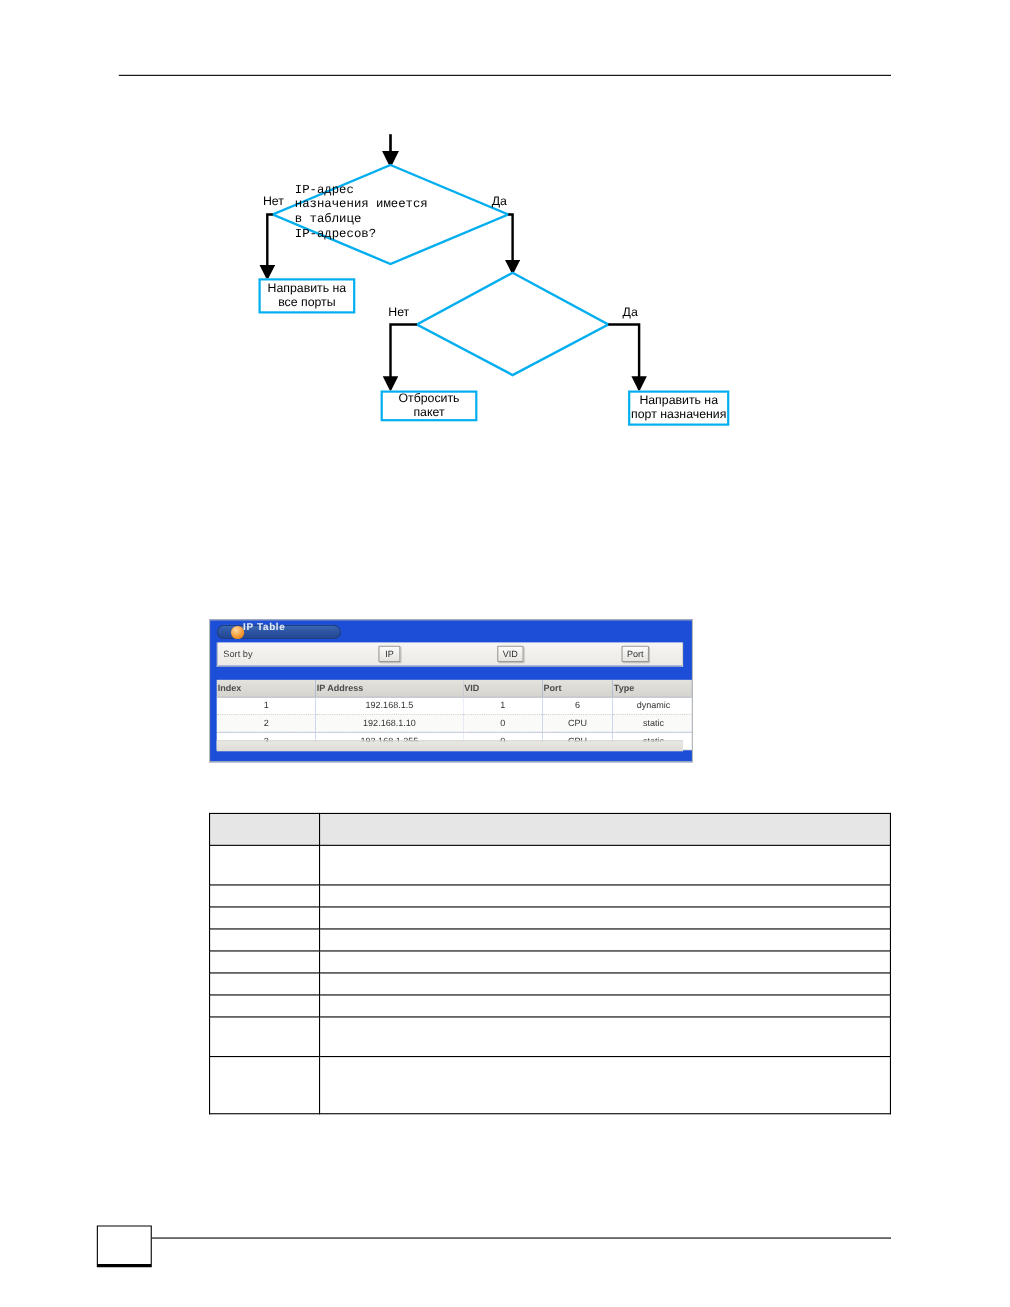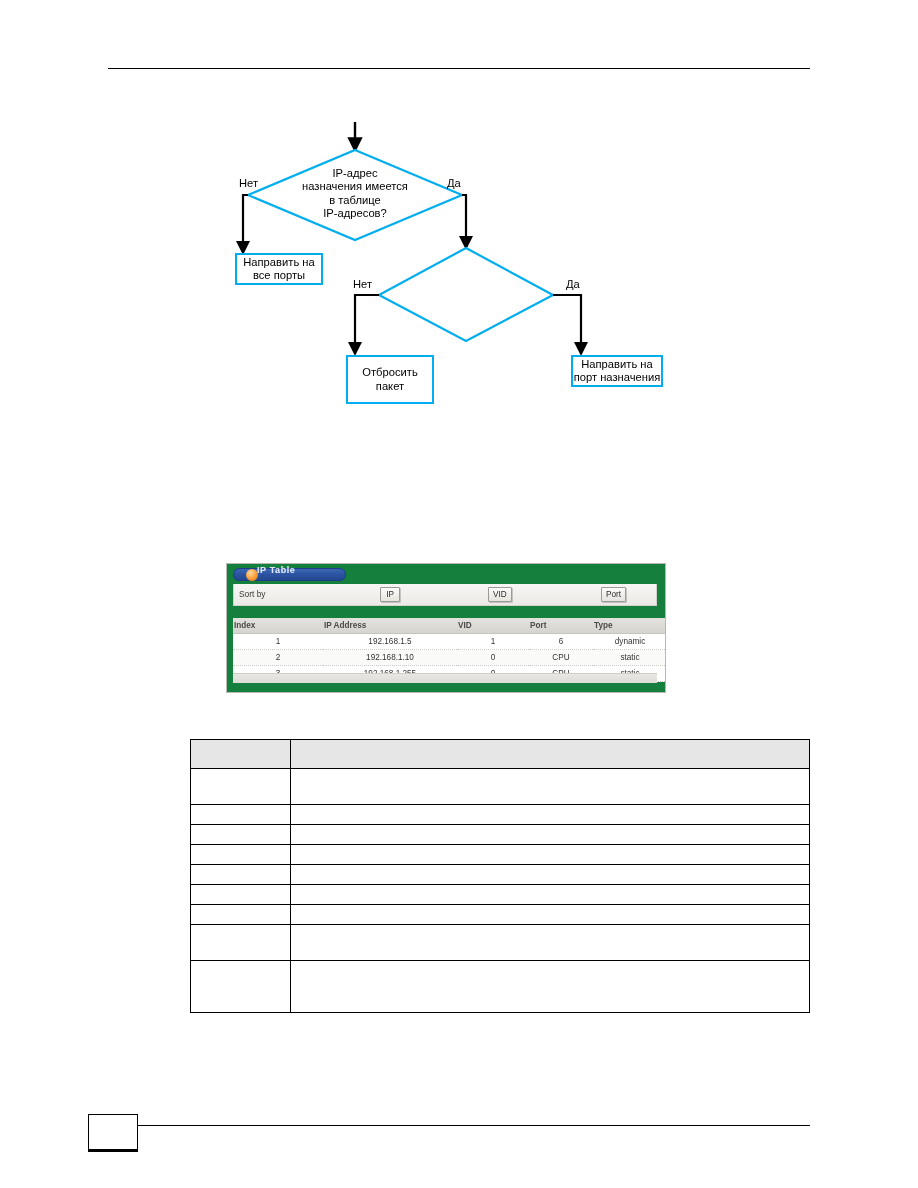--- a/index.html
+++ b/index.html
@@ -50,25 +50,26 @@
     position: absolute;
     left: 0;
     top: 0;
     width: 918px;
     height: 420px;
   }
   .flow svg { display: block; }
 
   .diamond-text {
     position: absolute;
-    text-align: center;
+    text-align: left;
     font-size: 11.2px;
     line-height: 13.4px;
     color: #000;
     white-space: pre-line;
+    font-family: Liberation Mono, monospace;
   }
   .edge-label {
     position: absolute;
     font-size: 11.2px;
     line-height: 13px;
     color: #000;
   }
   .flowbox {
     position: absolute;
     border: 2.2px solid #00AEEF;
@@ -85,26 +86,25 @@
     margin-left: 36px;
   }
 
   
   .shot {
     position: absolute;
     left: 190px;
     top: 563px;
     width: 440px;
     height: 130px;
-    background: #15803d;
+    background: #1d4ed8;
     border: 1px solid #b9b9b4;
     box-sizing: border-box;
     font-family: "Liberation Sans", sans-serif;
     overflow: hidden;
-    margin-left: 36px;
   }
   .shot-titlebar {
     position: absolute;
     left: 6px;
     top: 4px;
     width: 113px;
     height: 13px;
     border-radius: 7px;
     background: linear-gradient(to bottom, #3f6bb5 0%, #2c55a3 45%, #23468f 100%);
     box-shadow: inset 0 0 0 1px #1d3d84;
@@ -276,21 +276,21 @@
 
 
   <div class="edge-label" style="left:239px; top:177px;">Нет</div>
   <div class="edge-label" style="left:447px; top:177px;">Да</div>
   <div class="edge-label" style="left:353px; top:278px;">Нет</div>
   <div class="edge-label" style="left:566px; top:278px;">Да</div>
 
   <div class="flowbox" style="left:199px; top:253px; width:88px; height:32px;">Направить на
 все порты</div>
 
-  <div class="flowbox" style="left:310px; top:355px; width:88px; height:49px;">Отбросить
+  <div class="flowbox" style="left:310px; top:355px; width:88px; height:28px;">Отбросить
 пакет</div>
 
   <div class="flowbox" style="left:535px; top:355px; width:92px; height:32px;">Направить на
 порт назначения</div>
 </div>
 
 <div class="shot">
 
   <div class="shot-titlebar">
     <span class="bulb"></span>

